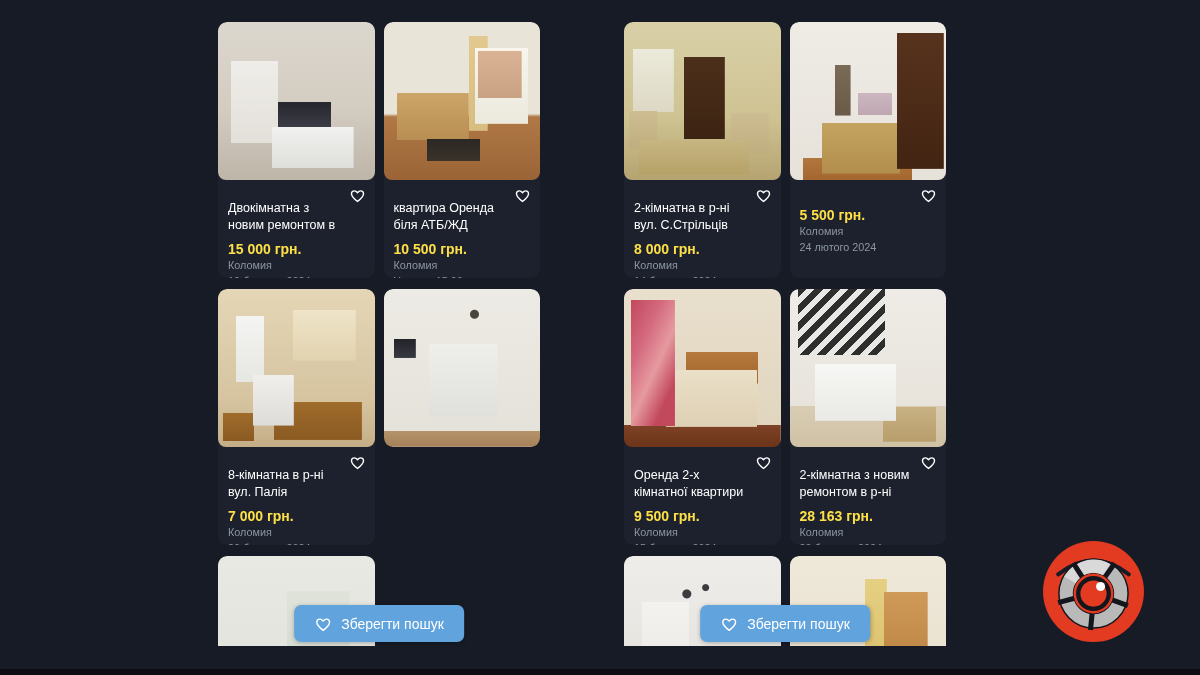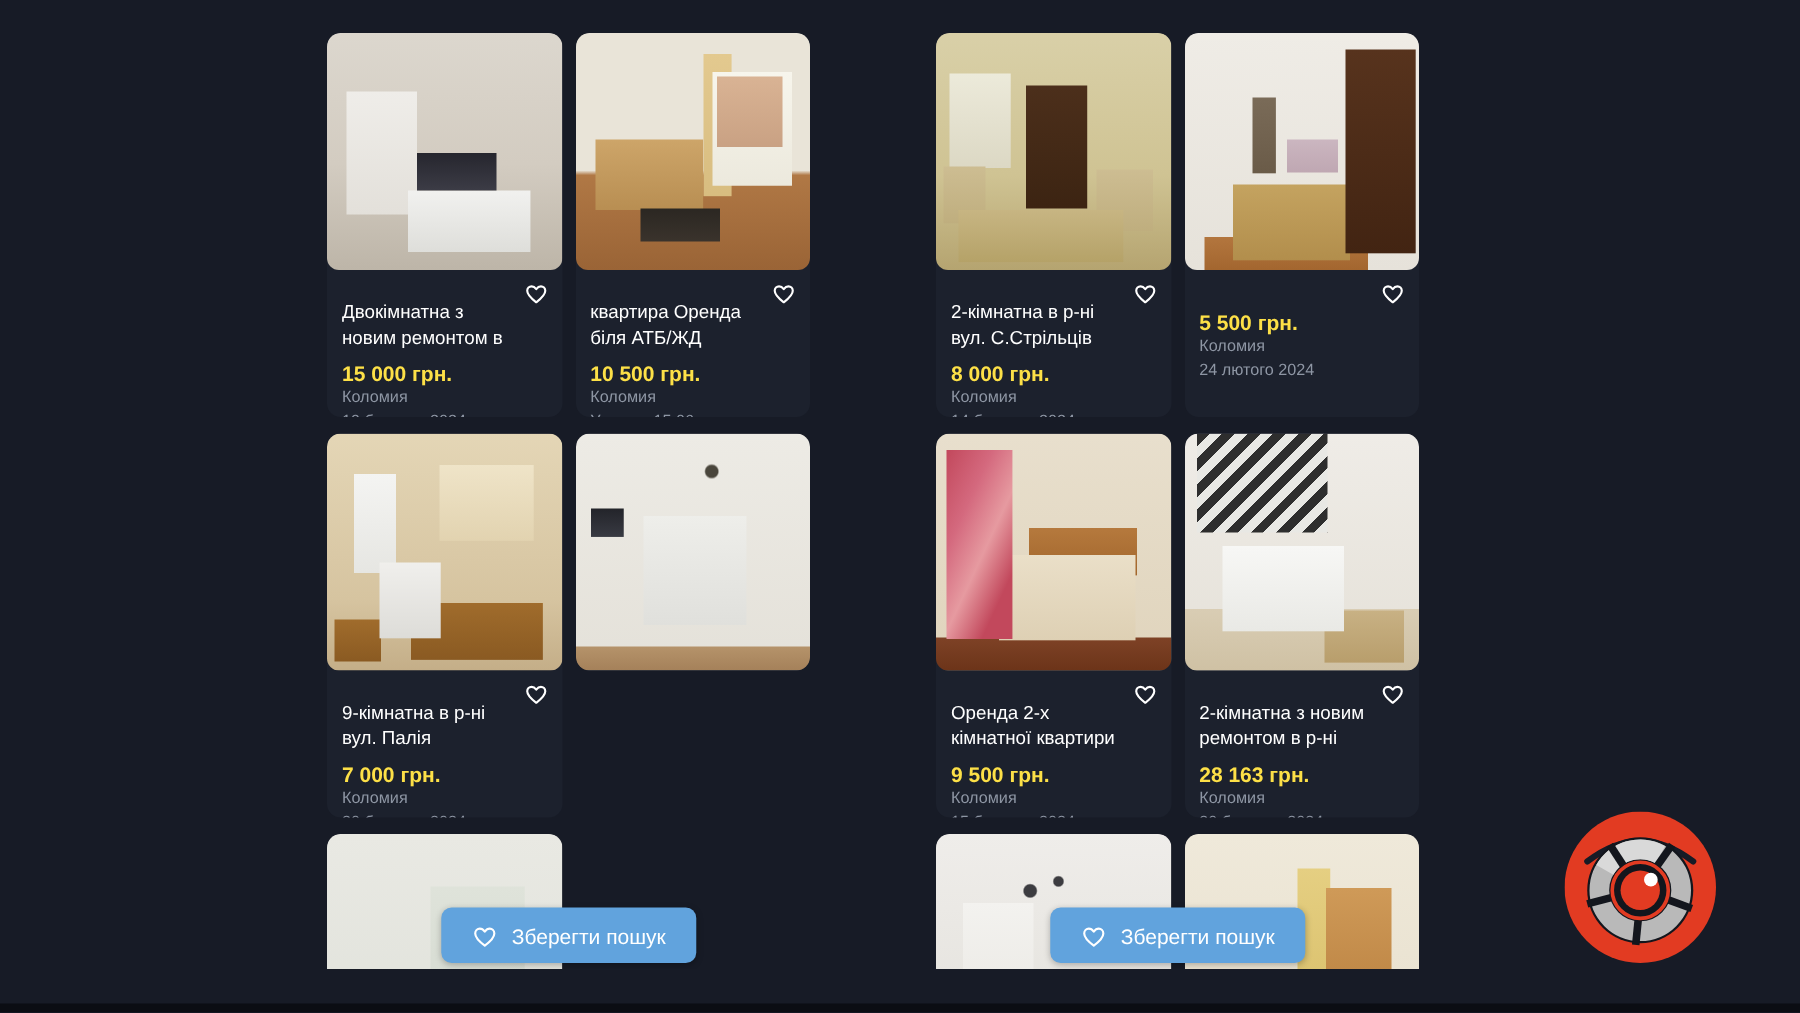--- a/index.html
+++ b/index.html
@@ -143,21 +143,21 @@
   </article>
 
   <article class="card">
     <div class="photo ph-kitchen"></div>
     <div class="body">
       <button class="fav">
         <svg viewBox="0 0 24 24" fill="none" stroke="#ffffff" stroke-width="2" stroke-linejoin="round" stroke-linecap="round">
           <path d="M12 20.5C8 17.5 3.5 13.8 3.5 9.7 3.5 7.2 5.4 5.5 7.6 5.5c1.7 0 3.2 1 4.4 2.6 1.2-1.6 2.7-2.6 4.4-2.6 2.2 0 4.1 1.7 4.1 4.2 0 4.1-4.5 7.8-8.5 10.8z"></path>
         </svg>
       </button>
-      <div class="title">9-кімнатна в р-ні вул. Палія</div>
+      <div class="title">8-кімнатна в р-ні вул. Палія</div>
       <div class="price">7 000 грн.</div>
       <div class="meta">
         <div>Коломия</div>
         <div>20 березня 2024</div>
       </div>
     </div>
   </article>
 
 
   <article class="card card-partial">

